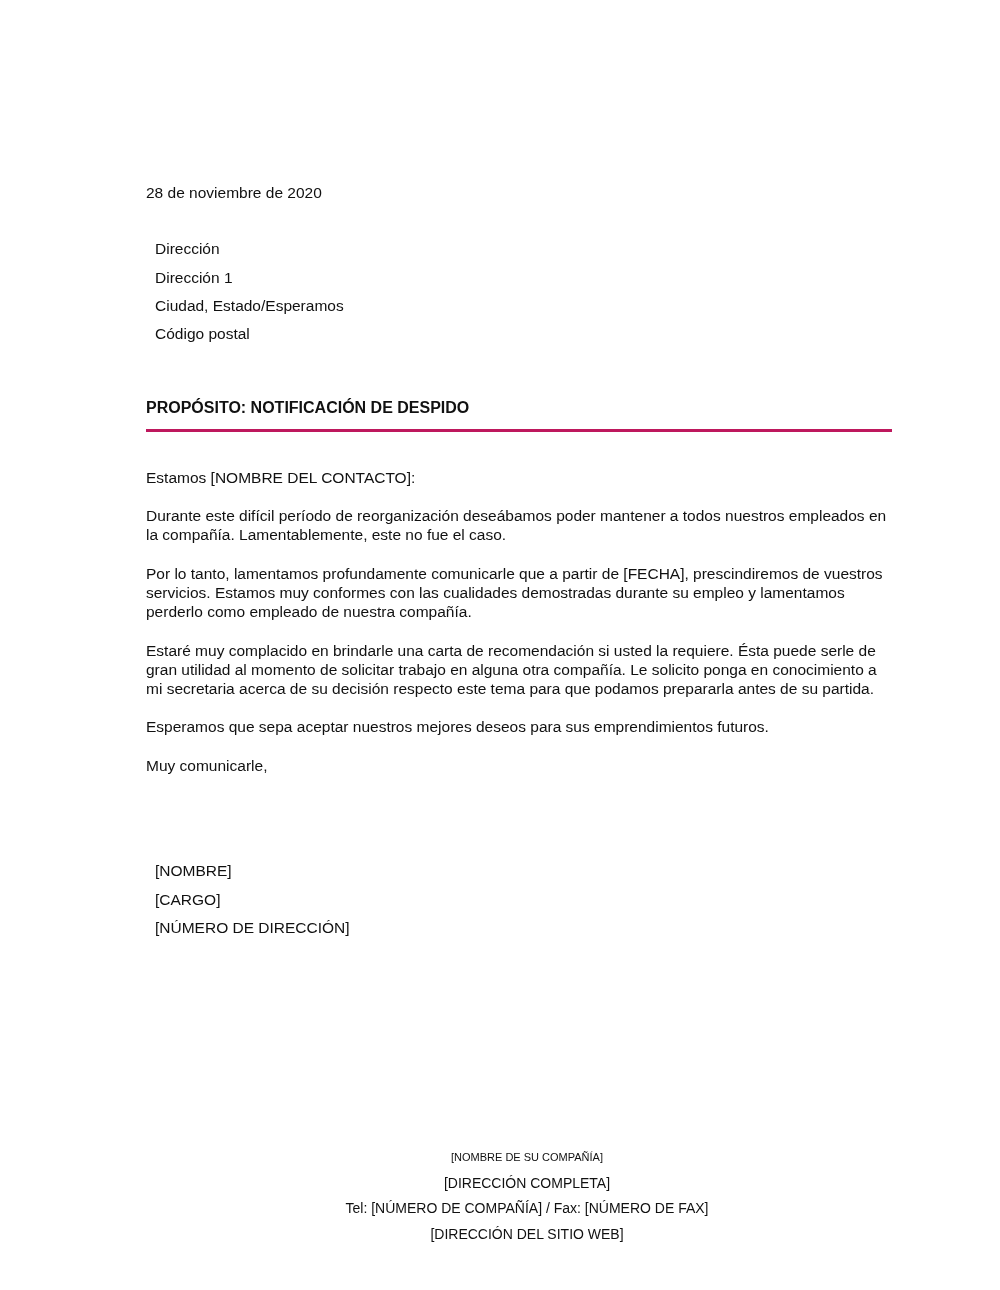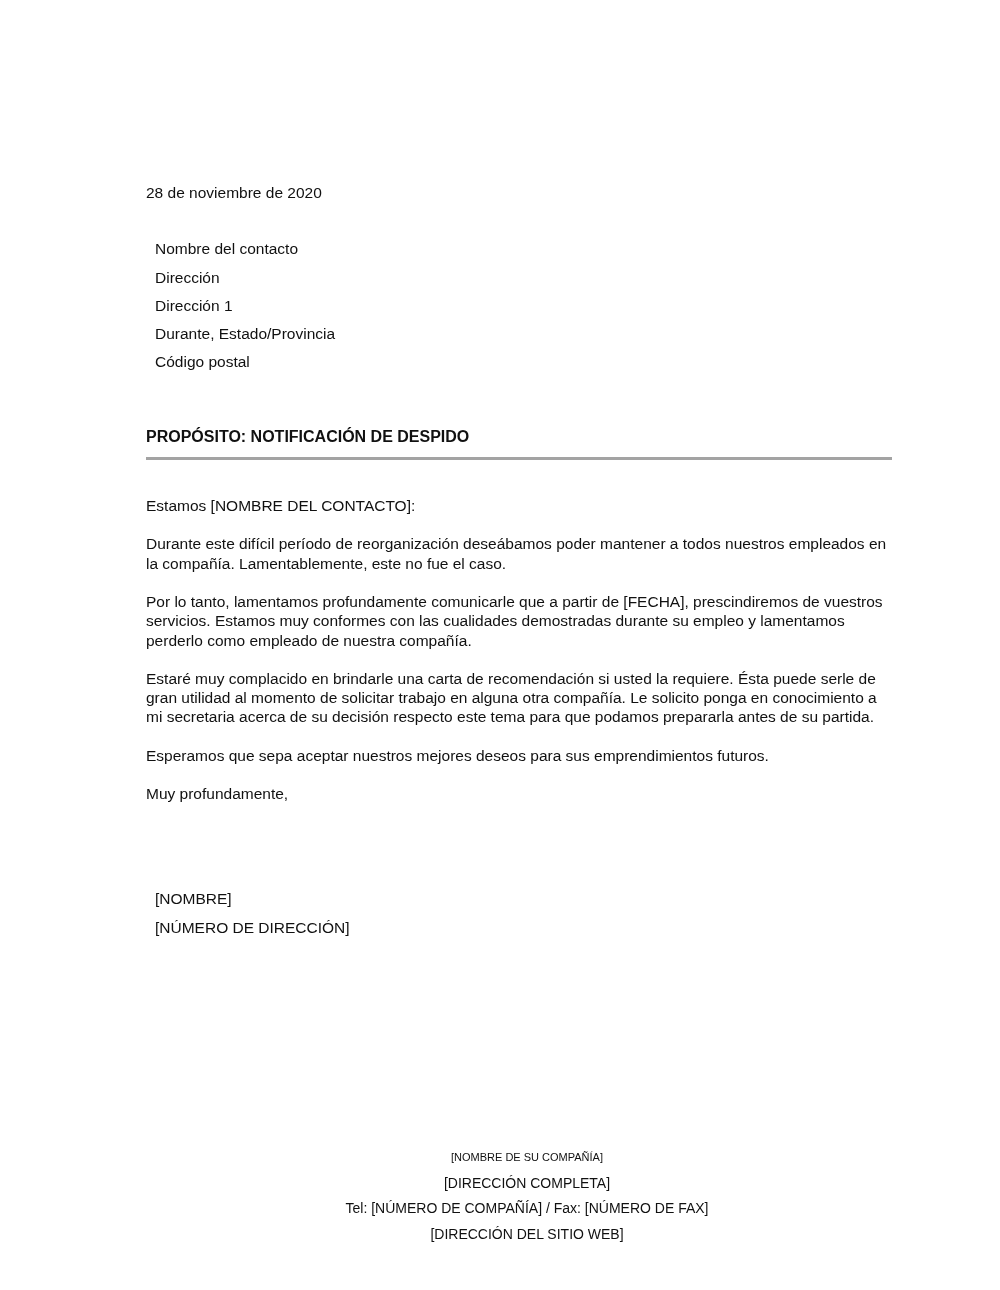--- a/index.html
+++ b/index.html
@@ -21,21 +21,21 @@
   .date-line {
     margin-bottom: 37px;
   }
   .recipient-block {
     margin-bottom: 55px;
   }
   .subject-heading {
     font-weight: bold;
     font-size: 16px;
     padding-bottom: 11px;
-    border-bottom: 3px solid #a3a3a3;
+    border-bottom: 3px solid #be185d;
     margin-bottom: 36px;
   }
   .salutation {
     margin-bottom: 19px;
   }
   .body-paragraph {
     margin-bottom: 19px;
   }
   .closing {
     margin-top: 19px;
@@ -59,43 +59,43 @@
   }
 </style>
 </head>
 <body>
 
 <div class="page">
 
   <div class="date-line">28 de noviembre de 2020</div>
 
   <div class="recipient-block">
-    <div>Nombre del contacto</div>
     <div>Dirección</div>
     <div>Dirección 1</div>
-    <div>Durante, Estado/Provincia</div>
+    <div>Ciudad, Estado/Esperamos</div>
     <div>Código postal</div>
   </div>
 
   <div class="subject-heading">PROPÓSITO: NOTIFICACIÓN DE DESPIDO</div>
 
   <div class="salutation">Estamos [NOMBRE DEL CONTACTO]:</div>
 
   <p class="body-paragraph">Durante este difícil período de reorganización deseábamos poder mantener a todos nuestros empleados en la compañía. Lamentablemente, este no fue el caso.</p>
 
   <p class="body-paragraph">Por lo tanto, lamentamos profundamente comunicarle que a partir de [FECHA], prescindiremos de vuestros servicios. Estamos muy conformes con las cualidades demostradas durante su empleo y lamentamos perderlo como empleado de nuestra compañía.</p>
 
   <p class="body-paragraph">Estaré muy complacido en brindarle una carta de recomendación si usted la requiere. Ésta puede serle de gran utilidad al momento de solicitar trabajo en alguna otra compañía. Le solicito ponga en conocimiento a mi secretaria acerca de su decisión respecto este tema para que podamos prepararla antes de su partida.</p>
 
   <p class="body-paragraph">Esperamos que sepa aceptar nuestros mejores deseos para sus emprendimientos futuros.</p>
 
-  <div class="closing">Muy profundamente,</div>
+  <div class="closing">Muy comunicarle,</div>
 
   <div class="signature-block">
     <div>[NOMBRE]</div>
+    <div>[CARGO]</div>
     <div>[NÚMERO DE DIRECCIÓN]</div>
   </div>
 
   <div class="footer">
     <div class="company-name">[NOMBRE DE SU COMPAÑÍA]</div>
     <div>[DIRECCIÓN COMPLETA]</div>
     <div>Tel: [NÚMERO DE COMPAÑÍA] / Fax: [NÚMERO DE FAX]</div>
     <div>[DIRECCIÓN DEL SITIO WEB]</div>
   </div>
 

